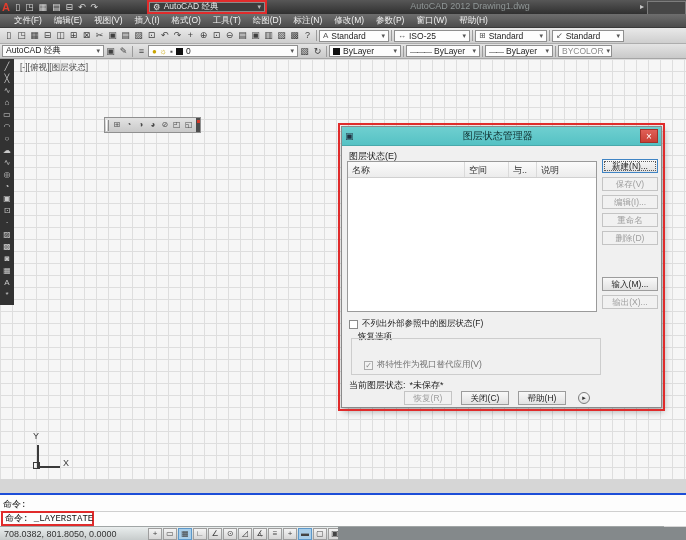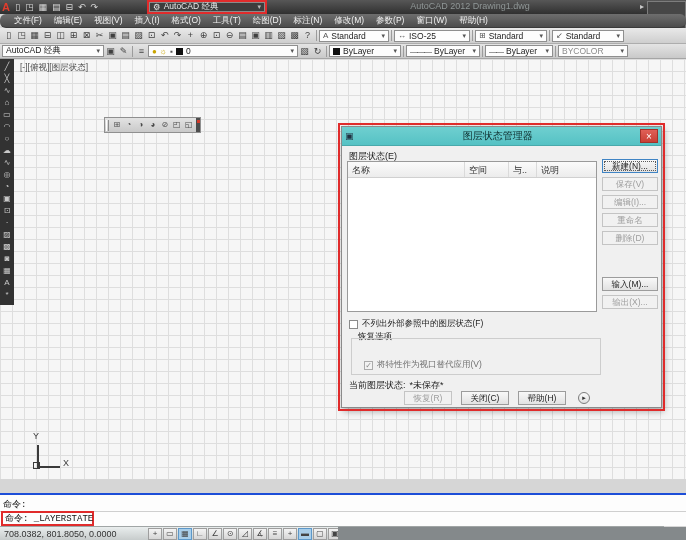--- a/index.html
+++ b/index.html
@@ -21,21 +21,21 @@
   .win-title{position:absolute;left:340px;top:1px;width:260px;color:#8f9696;
     font-size:9px;text-align:center;white-space:nowrap;overflow:hidden;}
   .search-arrow{position:absolute;right:42px;top:2px;color:#ccc;font-size:8px;}
   .search{position:absolute;right:0;top:1px;width:39px;height:12px;background:#474747;
     border:1px solid #7d7d7d;color:#cfcfcf;font-size:8px;line-height:10px;padding:16px 2px;
     overflow:hidden;white-space:nowrap;}
 
   
   .menubar{position:absolute;left:0;top:14px;width:686px;height:14px;
     background:linear-gradient(#6e6e6e,#4c4c4c);display:flex;align-items:center;
-    padding-left:8px;border-bottom:1px solid #3a3a3a;border-radius:6px;}
+    padding-left:8px;border-bottom:1px solid #3a3a3a;}
   .menu-item{color:#f2f2f2;font-size:8.5px;padding:0 6px;white-space:nowrap;}
 
   
   .toolbar1{position:absolute;left:0;top:28px;width:686px;height:16px;
     background:linear-gradient(#e9e9e9,#cecece);border-bottom:1px solid #adadad;
     display:flex;align-items:center;padding-left:2px;}
   .toolbar2{position:absolute;left:0;top:44px;width:686px;height:15px;
     background:linear-gradient(#e4e4e4,#c9c9c9);border-bottom:1px solid #a5a5a5;
     display:flex;align-items:center;padding-left:2px;}
   .tb-icon{width:13px;height:13px;font-size:9px;line-height:13px;text-align:center;
@@ -272,21 +272,21 @@
       <span>ByLayer</span>
       <span class="arrow">▾</span>
     </div>
     <span class="sep"></span>
     <div class="combo" style="width:68px">
       <span class="lt-glyph">——</span>
       <span>ByLayer</span>
       <span class="arrow">▾</span>
     </div>
     <span class="sep"></span>
-    <div class="combo" style="width:70px">
+    <div class="combo" style="width:54px">
       <span style="color:#8b8b8b">BYCOLOR</span>
       <span class="arrow">▾</span>
     </div>
   </div>
 
   <div class="canvas">
     <div class="vp-label">[-][俯视][图层状态]</div>
     <div class="draw-toolbar">
         <span>╱</span>
         <span>╳</span>

